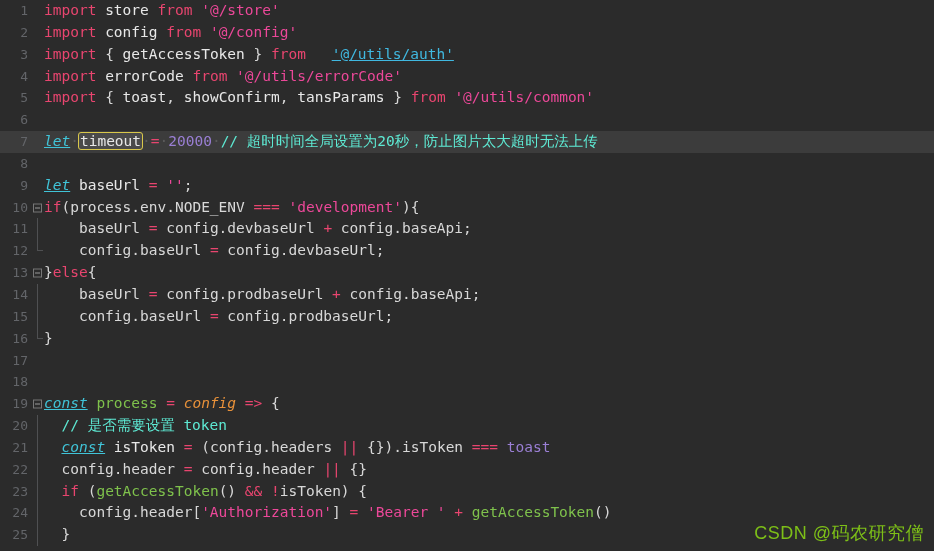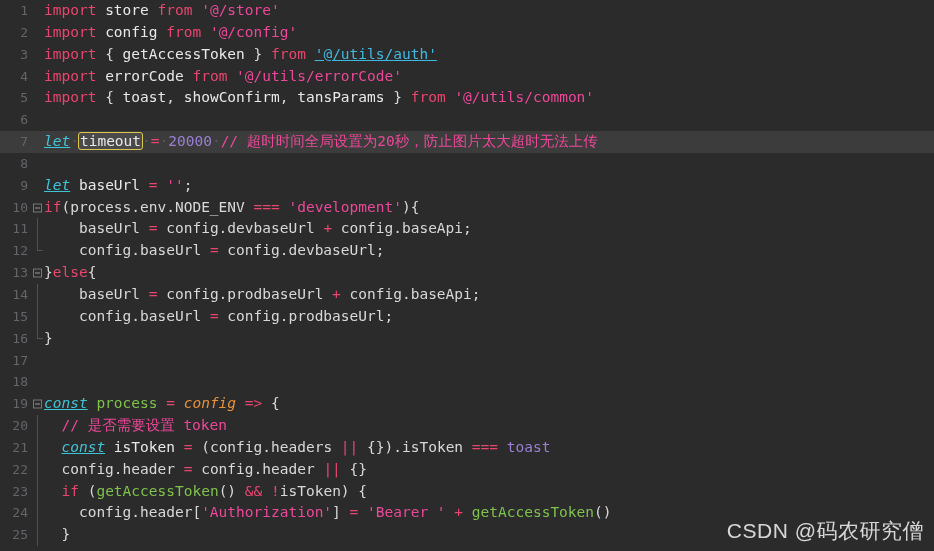--- a/index.html
+++ b/index.html
@@ -86,47 +86,47 @@
     position: absolute;
     left: 44px; top: 0;
     z-index: 4;
     color: #a9b7c6;
   }
   .kwp     { color: #e8456f; }   
   .ident   { color: #e8e8e8; }
   .str     { color: #ec4899; }
   .num     { color: #9a7fd4; }
   .op      { color: #e8456f; }
-  .cmt     { color: #ec4899; }
+  .cmt     { color: #5eead4; }
   .fn      { color: #7fc24c; }
   .declkw  { color: #40c4d8; font-style: italic; text-decoration: underline; }
   .param   { color: #e8913a; font-style: italic; }
   .green   { color: #7fc24c; }
   .purple  { color: #9a7fd4; }
   .plain   { color: #d8d8d8; }
-  .link    { color: #40b8e0; text-decoration: underline; }
+  .link    { color: #40b8e0; text-decoration: underline; margin-left: 17px; }
   .ws      { color: #5a5a5a; }
 
   
   .occ {
     background: #4a4a4a;
     border: 1px solid #d9c84a;
     border-radius: 3px;
     padding: 0 1px;
     margin: 7px -1px;
   }
 
   
   #watermark {
     position: absolute;
     right: 10px;
     bottom: 6px;
-    color: #e5e5e5;
+    color: #84cc16;
     font-family: "Liberation Sans", sans-serif;
-    font-size: 21px;
+    font-size: 18px;
     letter-spacing: .5px;
     z-index: 20;
     opacity: .92;
   }
 </style>
 </head>
 <body>
 
 <div id="editor">
 

